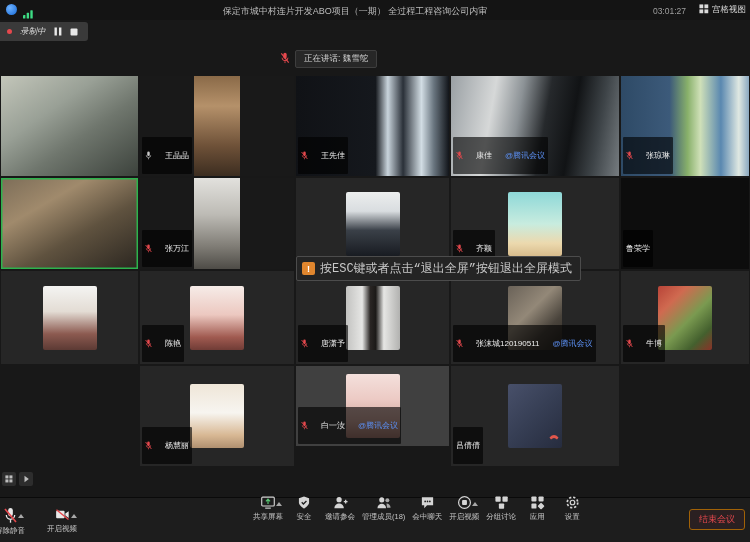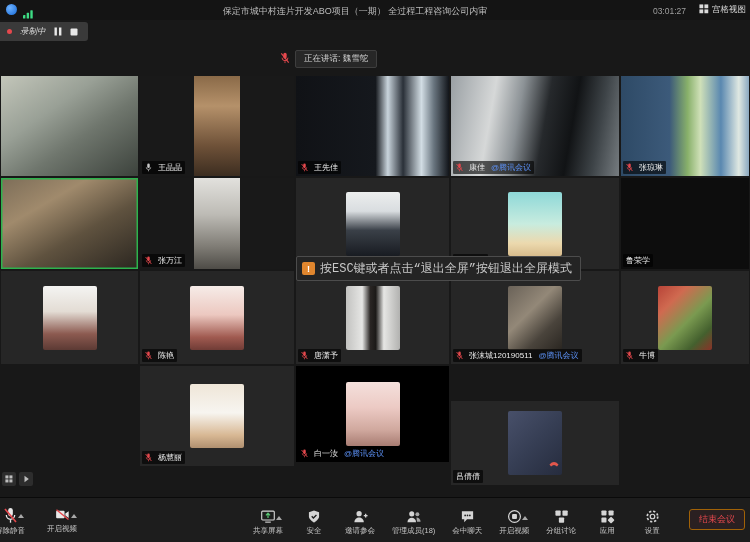--- a/index.html
+++ b/index.html
@@ -24,41 +24,41 @@
   
   .speakwrap{position:absolute;left:280px;top:50px;display:flex;align-items:center;gap:5px;}
   .speakpill{background:#272727;border:1px solid #3e3e3e;border-radius:2px;font-size:8.5px;
              color:#d2d2d2;padding:2px 8px;white-space:nowrap;}
   
   .tile{position:absolute;overflow:hidden;background:#222;cursor:pointer;}
   .tile.active{box-shadow:inset 0 0 0 1.5px #2db34d;}
   .strip{position:absolute;top:0;bottom:0;left:50%;transform:translateX(-50%);width:46px;}
   .photo{position:absolute;left:50%;top:50%;transform:translate(-50%,-50%);width:54px;height:64px;border-radius:2px;}
   .phoneglyph{position:absolute;right:2px;bottom:2px;}
-  .nlabel{position:absolute;left:2px;bottom:2px;display:flex;align-items:center;gap:6px;
-          background:rgba(0,0,0,.62);padding:1px 3px;border-radius:1px;font-size:8px;
+  .nlabel{position:absolute;left:2px;bottom:2px;display:flex;align-items:center;gap:13px;
+          background:rgba(0,0,0,.62);padding:13px 3px;border-radius:1px;font-size:8px;
           color:#ececec;white-space:nowrap;max-width:96%;}
   .nlabel .sfx{color:#5b8ff2;}
   
   .tooltip{position:absolute;left:296px;top:256px;height:23px;display:flex;align-items:center;gap:5px;
            background:#242424;border:1px solid #4c4c4c;border-radius:2px;padding:0 8px 0 5px;z-index:5;}
   .tipicon{width:13px;height:13px;border-radius:2px;background:#e0862e;color:#fff;font-size:9px;
            font-weight:bold;display:flex;align-items:center;justify-content:center;flex:0 0 auto;}
   .tiptext{font-size:12px;color:#c9c9c9;white-space:nowrap;font-family:Liberation Mono, monospace;}
   
   .pager{position:absolute;left:2px;top:472px;display:flex;gap:3px;}
   .pbtn{width:14px;height:14px;background:#2d2d2d;border-radius:2px;display:flex;
         align-items:center;justify-content:center;cursor:pointer;}
   
   .toolbar{position:absolute;left:0;right:0;bottom:0;height:44px;background:#1d1d1d;border-top:1px solid #0a0a0a;}
   .tbtn{position:relative;display:flex;flex-direction:column;align-items:center;gap:2px;
         min-width:28px;padding:0 3px;cursor:pointer;}
   .tlabel{font-size:7.5px;color:#c6c6c6;white-space:nowrap;}
   .leftgroup{position:absolute;left:-8px;bottom:6px;display:flex;gap:16px;}
-  .centergroup{position:absolute;left:250px;bottom:6px;display:flex;gap:11px;align-items:flex-start;}
+  .centergroup{position:absolute;left:250px;bottom:20px;display:flex;gap:1px;align-items:flex-start;}
   .caret{position:absolute;right:-6px;top:7px;width:0;height:0;border-left:3px solid transparent;
          border-right:3px solid transparent;border-bottom:4px solid #a8a8a8;}
   .endbtn{position:absolute;right:5px;bottom:12px;font-size:9px;color:#e5484d;background:#2a2021;
           border:1px solid #a16207;border-radius:3px;padding:3px 9px;cursor:pointer;}
 </style>
 </head>
 <body>
 
 <div id="screen">
 
@@ -273,36 +273,36 @@
             <svg width="7" height="9" viewBox="0 0 10 13">
               <rect x="3.2" y="0.8" width="3.6" height="6.4" rx="1.8" fill="#e5484d"></rect>
               <path d="M1.8 6.2a3.2 3.2 0 0 0 6.4 0" fill="none" stroke="#e5484d" stroke-width="1"></path>
               <line x1="5" y1="10" x2="5" y2="12" stroke="#e5484d" stroke-width="1"></line>
               <line x1="0.8" y1="1.5" x2="9.2" y2="11.5" stroke="#e5484d" stroke-width="1.3"></line>
             </svg>
           </span>
           <span>杨慧丽</span>
         </div>
       </div>
-      <div class="tile" style="left: 296px; top: 366px; width: 153px; height: 96px; background: #000000;">
+      <div class="tile" style="left: 296px; top: 366px; width: 153px; height: 80px; background: #404040;">
         <div class="photo" style="background: linear-gradient(rgb(244, 224, 220) 0%, rgb(236, 202, 196) 40%, rgb(208, 168, 158) 75%, rgb(168, 124, 114) 100%);"></div>
         <div class="nlabel">
           <span style="display: flex;">
             <svg width="7" height="9" viewBox="0 0 10 13">
               <rect x="3.2" y="0.8" width="3.6" height="6.4" rx="1.8" fill="#e5484d"></rect>
               <path d="M1.8 6.2a3.2 3.2 0 0 0 6.4 0" fill="none" stroke="#e5484d" stroke-width="1"></path>
               <line x1="5" y1="10" x2="5" y2="12" stroke="#e5484d" stroke-width="1"></line>
               <line x1="0.8" y1="1.5" x2="9.2" y2="11.5" stroke="#e5484d" stroke-width="1.3"></line>
             </svg>
           </span>
           <span>白一汝</span>
           <span class="sfx">@腾讯会议</span>
         </div>
       </div>
-      <div class="tile" style="left: 451px; top: 366px; width: 168px; height: 84px; background: rgb(38, 38, 38); margin-top: 35px;">
+      <div class="tile" style="left: 451px; top: 366px; width: 168px; height: 100px; background: rgb(38, 38, 38);">
         <div class="photo" style="background: linear-gradient(135deg, rgb(72, 80, 106) 0%, rgb(54, 62, 84) 50%, rgb(38, 44, 62) 100%);">
           <span class="phoneglyph"><svg width="12" height="12" viewBox="0 0 16 16">
               <path d="M2 10 Q8 3.5 14 10 L12 12.6 Q8 8.6 4 12.6 Z" fill="#e2574c"></path>
             </svg></span>
         </div>
         <div class="nlabel">
           <span>吕倩倩</span>
         </div>
       </div>
     </div>

